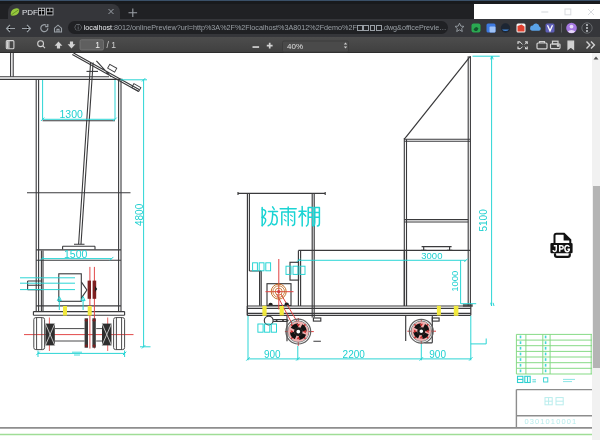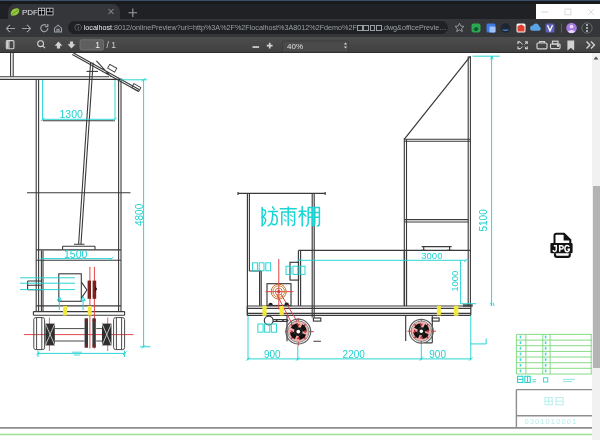--- a/index.html
+++ b/index.html
@@ -1,17 +1,17 @@
 <!DOCTYPE html>
 <html><head><meta charset="utf-8"><style>
 html,body{margin:0;padding:0;width:600px;height:440px;overflow:hidden;background:#fff;
 font-family:"Liberation Sans",sans-serif;}
 .abs{position:absolute}
 #topstrip{left:0;top:0;width:600px;height:3.5px;background:#181a1d;border-top:1.6px solid #3a5068;box-sizing:border-box;z-index:5}
-#tabbar{left:0;top:3.5px;width:536px;height:15px;background:#202124;z-index:5}
+#tabbar{left:0;top:3.5px;width:474px;height:15px;background:#202124;z-index:5}
 #tab{position:absolute;left:7.5px;top:0;width:112px;height:15px;background:#35363a;border-radius:8px 8px 0 0}
 #toolbar{left:0;top:18.5px;width:600px;height:18px;background:#35363a;z-index:5}
 #omni{position:absolute;left:68px;top:2.6px;width:380px;height:13.4px;border-radius:7px;background:#202124;color:#9aa0a6;font-size:7.2px;line-height:13.4px;white-space:nowrap;overflow:hidden}
 #pdfbar{left:0;top:36.5px;width:600px;height:16.5px;background:linear-gradient(#4d4d4d,#404040);border-bottom:1px solid #2c2c2c;box-sizing:border-box;z-index:5}
 #content{left:0;top:53px;width:600px;height:387px;background:#ffffff;z-index:1}
 #sbar{left:592px;top:53px;width:8px;height:387px;background:#f1f1f1;z-index:6}
 #sthumb{position:absolute;left:0.5px;top:133px;width:7px;height:182px;background:#b4b4b4}
 svg{display:block}
 #cadsvg{position:absolute;left:0;top:0;z-index:2}
 .cbox{display:inline-block;width:5.5px;height:6px;border:0.8px solid #9aa0a6;box-sizing:border-box;margin:0 0.4px;vertical-align:-0.5px}

